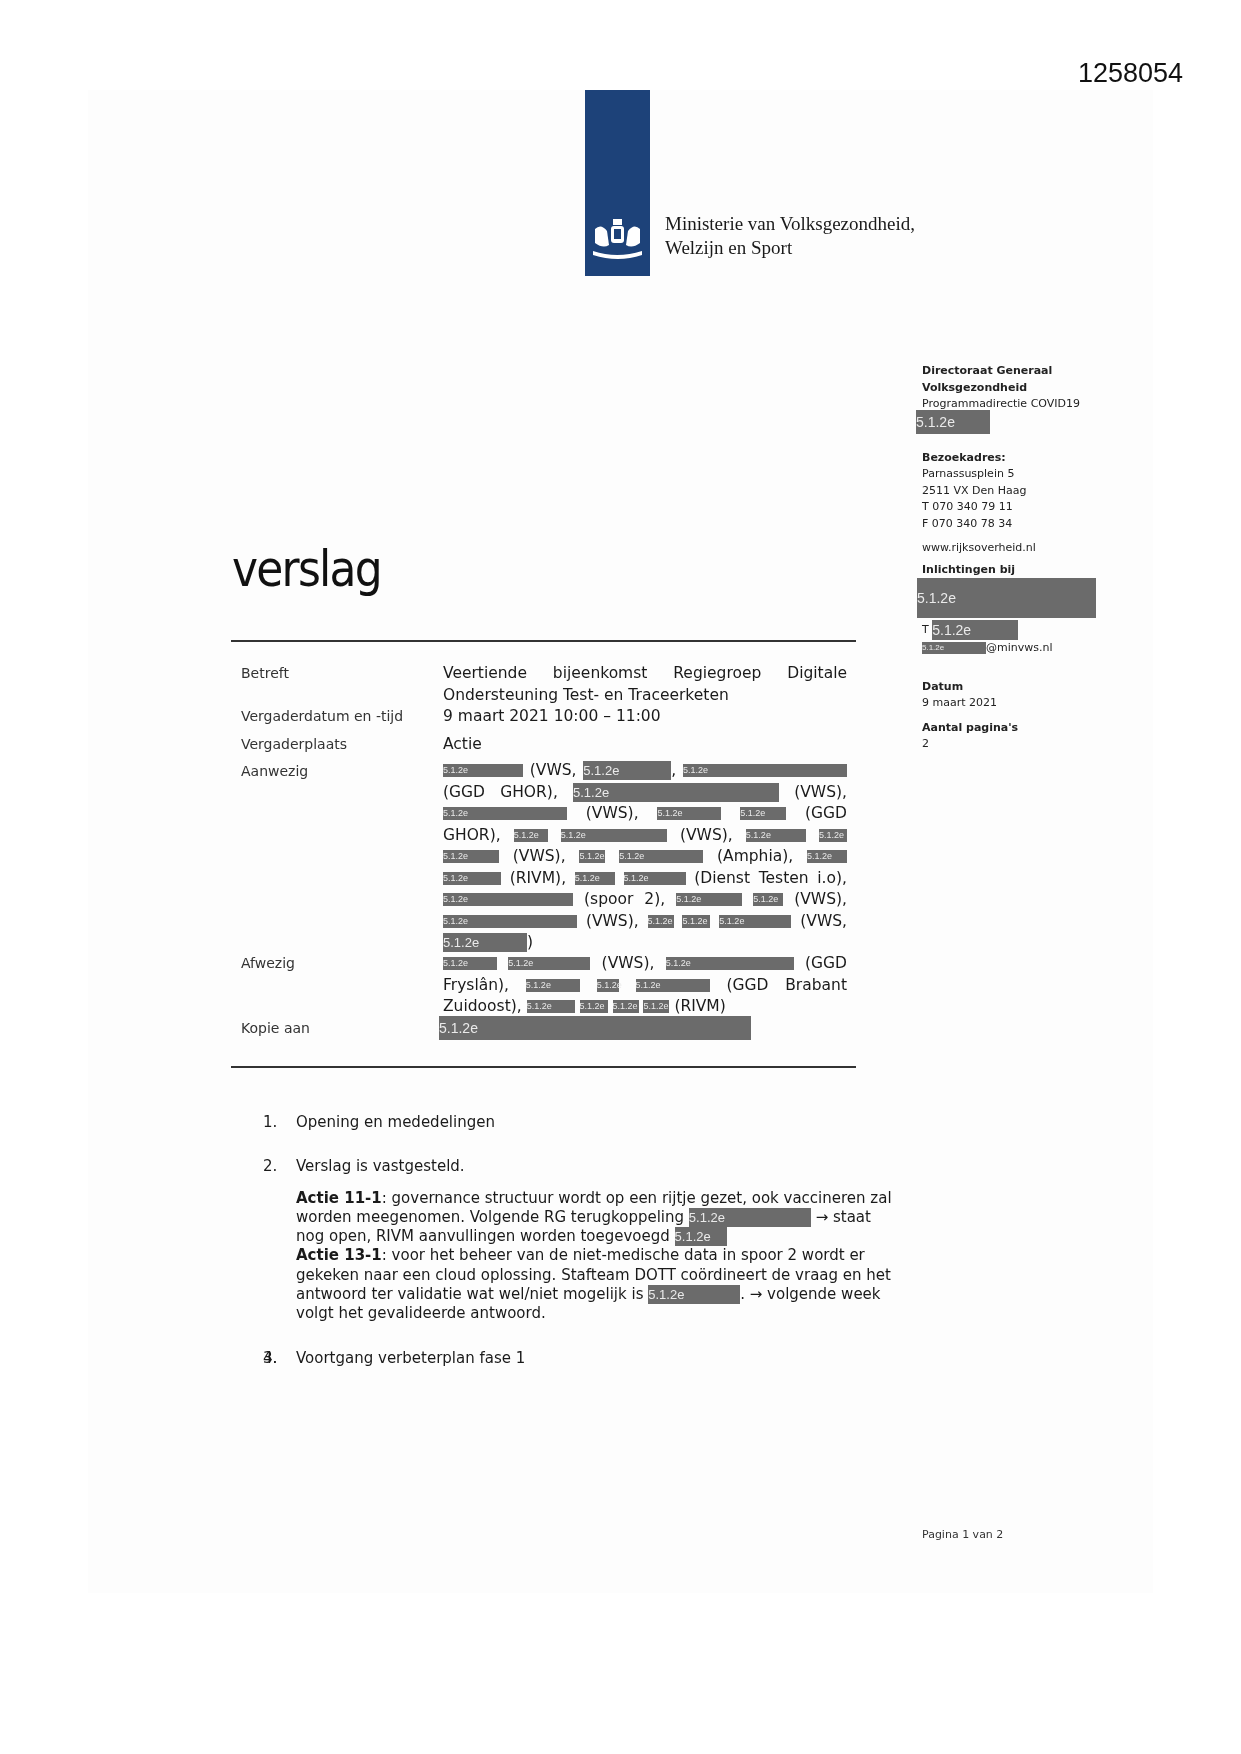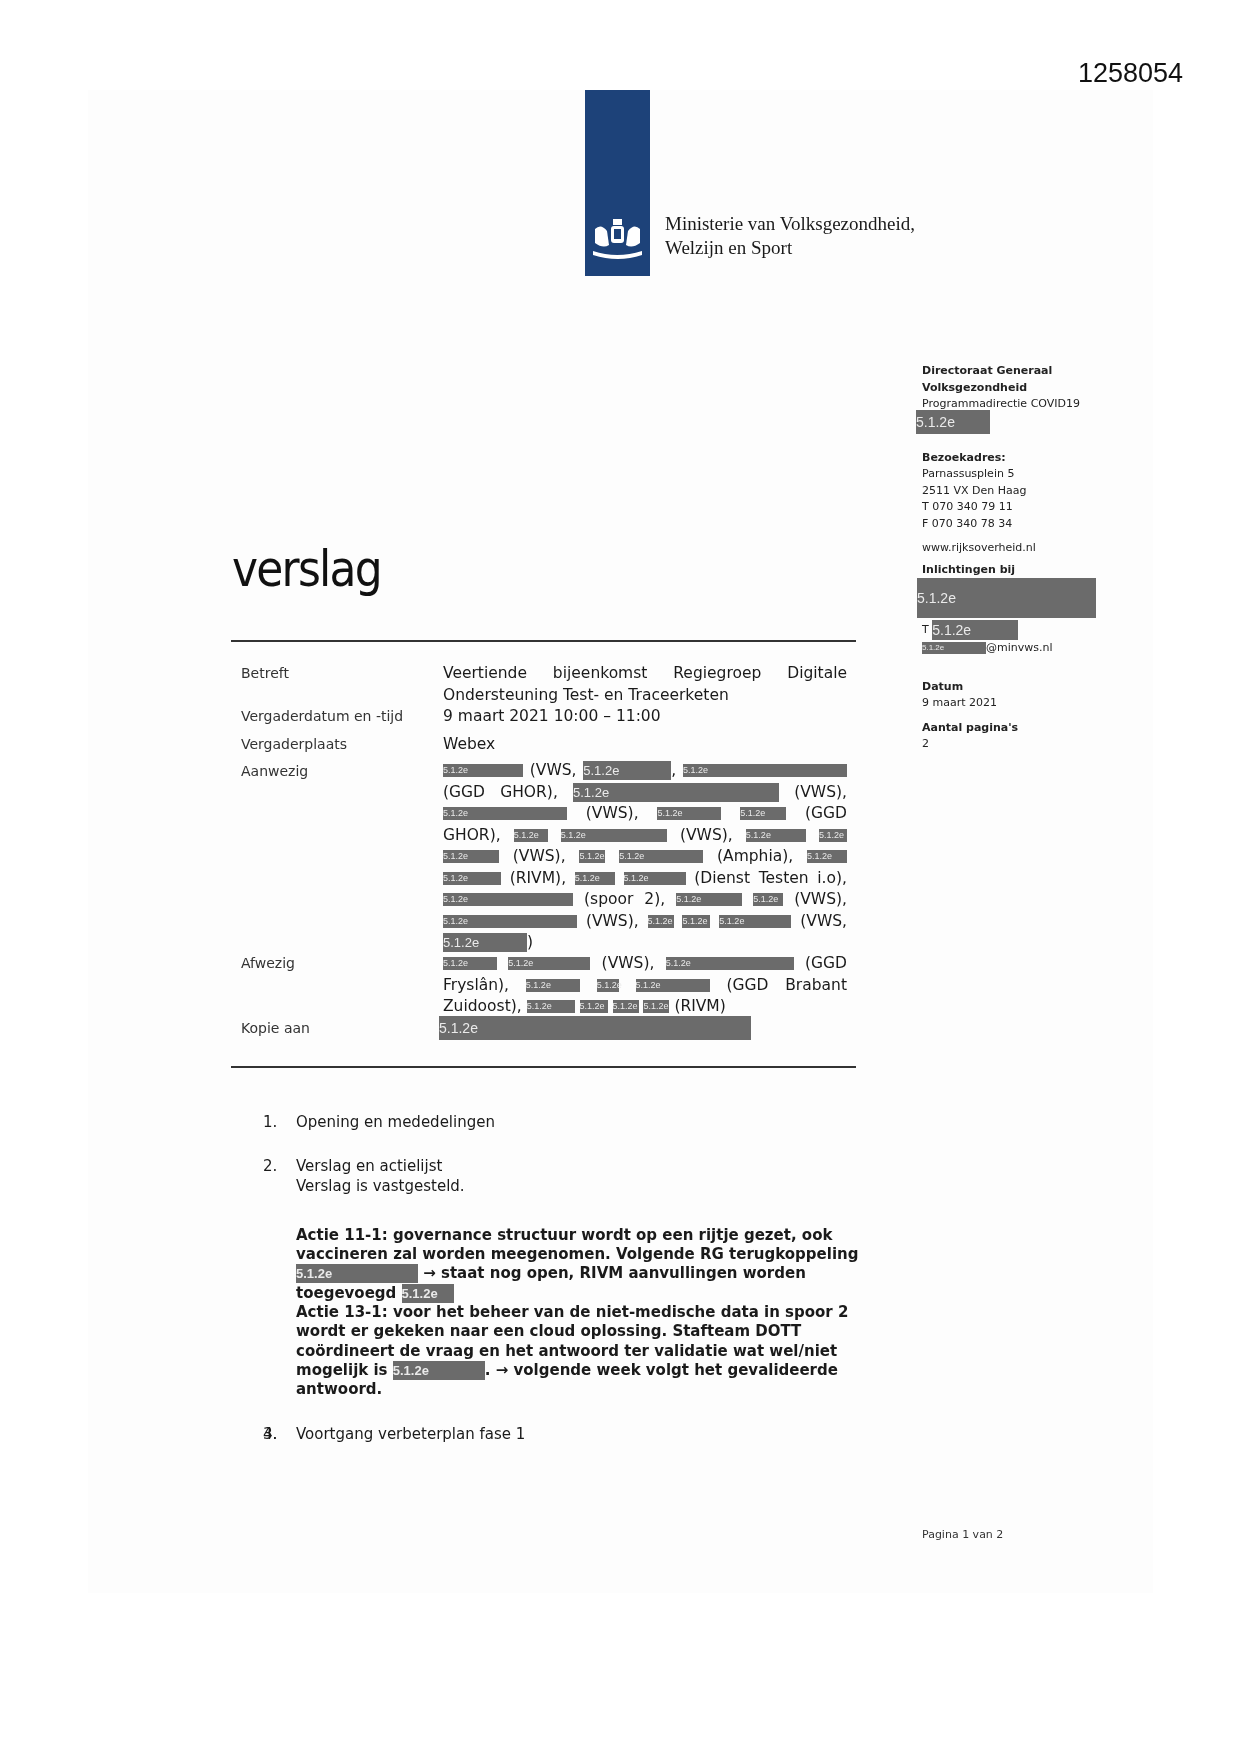--- a/index.html
+++ b/index.html
@@ -58,21 +58,21 @@
   }
   .meta-val .red { font-size:9px; height:13px; line-height:13px; }
   .meta-val .red.big { font-size:13px; height:19px; line-height:19px; }
   .body-list {
     position:absolute; left:263px; top:1113px; width:640px;
     font-size:15px; line-height:19.3px; color:#1a1a1a;
   }
   .item { position:relative; padding-left:33px; margin-bottom:19px; }
   .item .num { position:absolute; left:0; top:0; }
   .item p { margin:0; }
-  .item .actie { margin-top:30px;font-weight:bold; }
+  .item .actie { margin-top:12px; }
   .item .red { font-size:13px; height:19px; line-height:19px; }
   .pagefoot {
     position:absolute; left:922px; top:1528px; font-size:11px; color:#333;
   }
 </style>
 </head>
 <body>
 
 <div class="scan"></div>
 
@@ -123,21 +123,21 @@
 <div class="title">verslag</div>
 <div class="rule" style="top:640px"></div>
 
 <div class="meta-label" style="top:665px">Betreft</div>
 <div class="meta-val" style="top:663px">Veertiende bijeenkomst Regiegroep Digitale Ondersteuning Test- en Traceerketen</div>
 
 <div class="meta-label" style="top:708px">Vergaderdatum  en -tijd</div>
 <div class="meta-val" style="top:706px">9 maart 2021 10:00 – 11:00</div>
 
 <div class="meta-label" style="top:736px">Vergaderplaats</div>
-<div class="meta-val" style="top:734px">Webex</div>
+<div class="meta-val" style="top:734px">Actie</div>
 
 <div class="meta-label" style="top:763px">Aanwezig</div>
 <div class="meta-val" style="top:760px">
   <span class="red" style="width:80px">5.1.2e</span>
   <span>(VWS,</span>
   <span class="red big" style="width:88px">5.1.2e</span>,
   <span class="red" style="width:164px">5.1.2e</span>
   <span>(GGD GHOR),</span>
   <span class="red big" style="width:206px">5.1.2e</span>
   <span>(VWS),</span>
@@ -201,21 +201,20 @@
 
 <div class="rule" style="top:1066px"></div>
 
 <div class="body-list">
   <div class="item">
     <span class="num">1.</span>
     <p>Opening en mededelingen</p>
   </div>
   <div class="item" style="margin-top:25px">
     <span class="num">2.</span>
-    <p>Verslag en actielijst</p>
     <p>Verslag is vastgesteld.</p>
     <p class="actie">
       <b>Actie 11-1</b><span>: governance structuur wordt op een rijtje gezet, ook vaccineren zal worden meegenomen. Volgende RG terugkoppeling</span>
       <span class="red" style="width:122px">5.1.2e</span>
       <span>→ staat nog open, RIVM aanvullingen worden toegevoegd</span>
       <span class="red" style="width:52px">5.1.2e</span>
       <br>
       <b>Actie 13-1</b><span>: voor het beheer van de niet-medische data in spoor 2 wordt er gekeken naar een cloud oplossing. Stafteam DOTT coördineert de vraag en het antwoord ter validatie wat wel/niet mogelijk is</span>
       <span class="red" style="width:92px">5.1.2e</span><span>. → volgende week volgt het gevalideerde antwoord.</span>
     </p>

